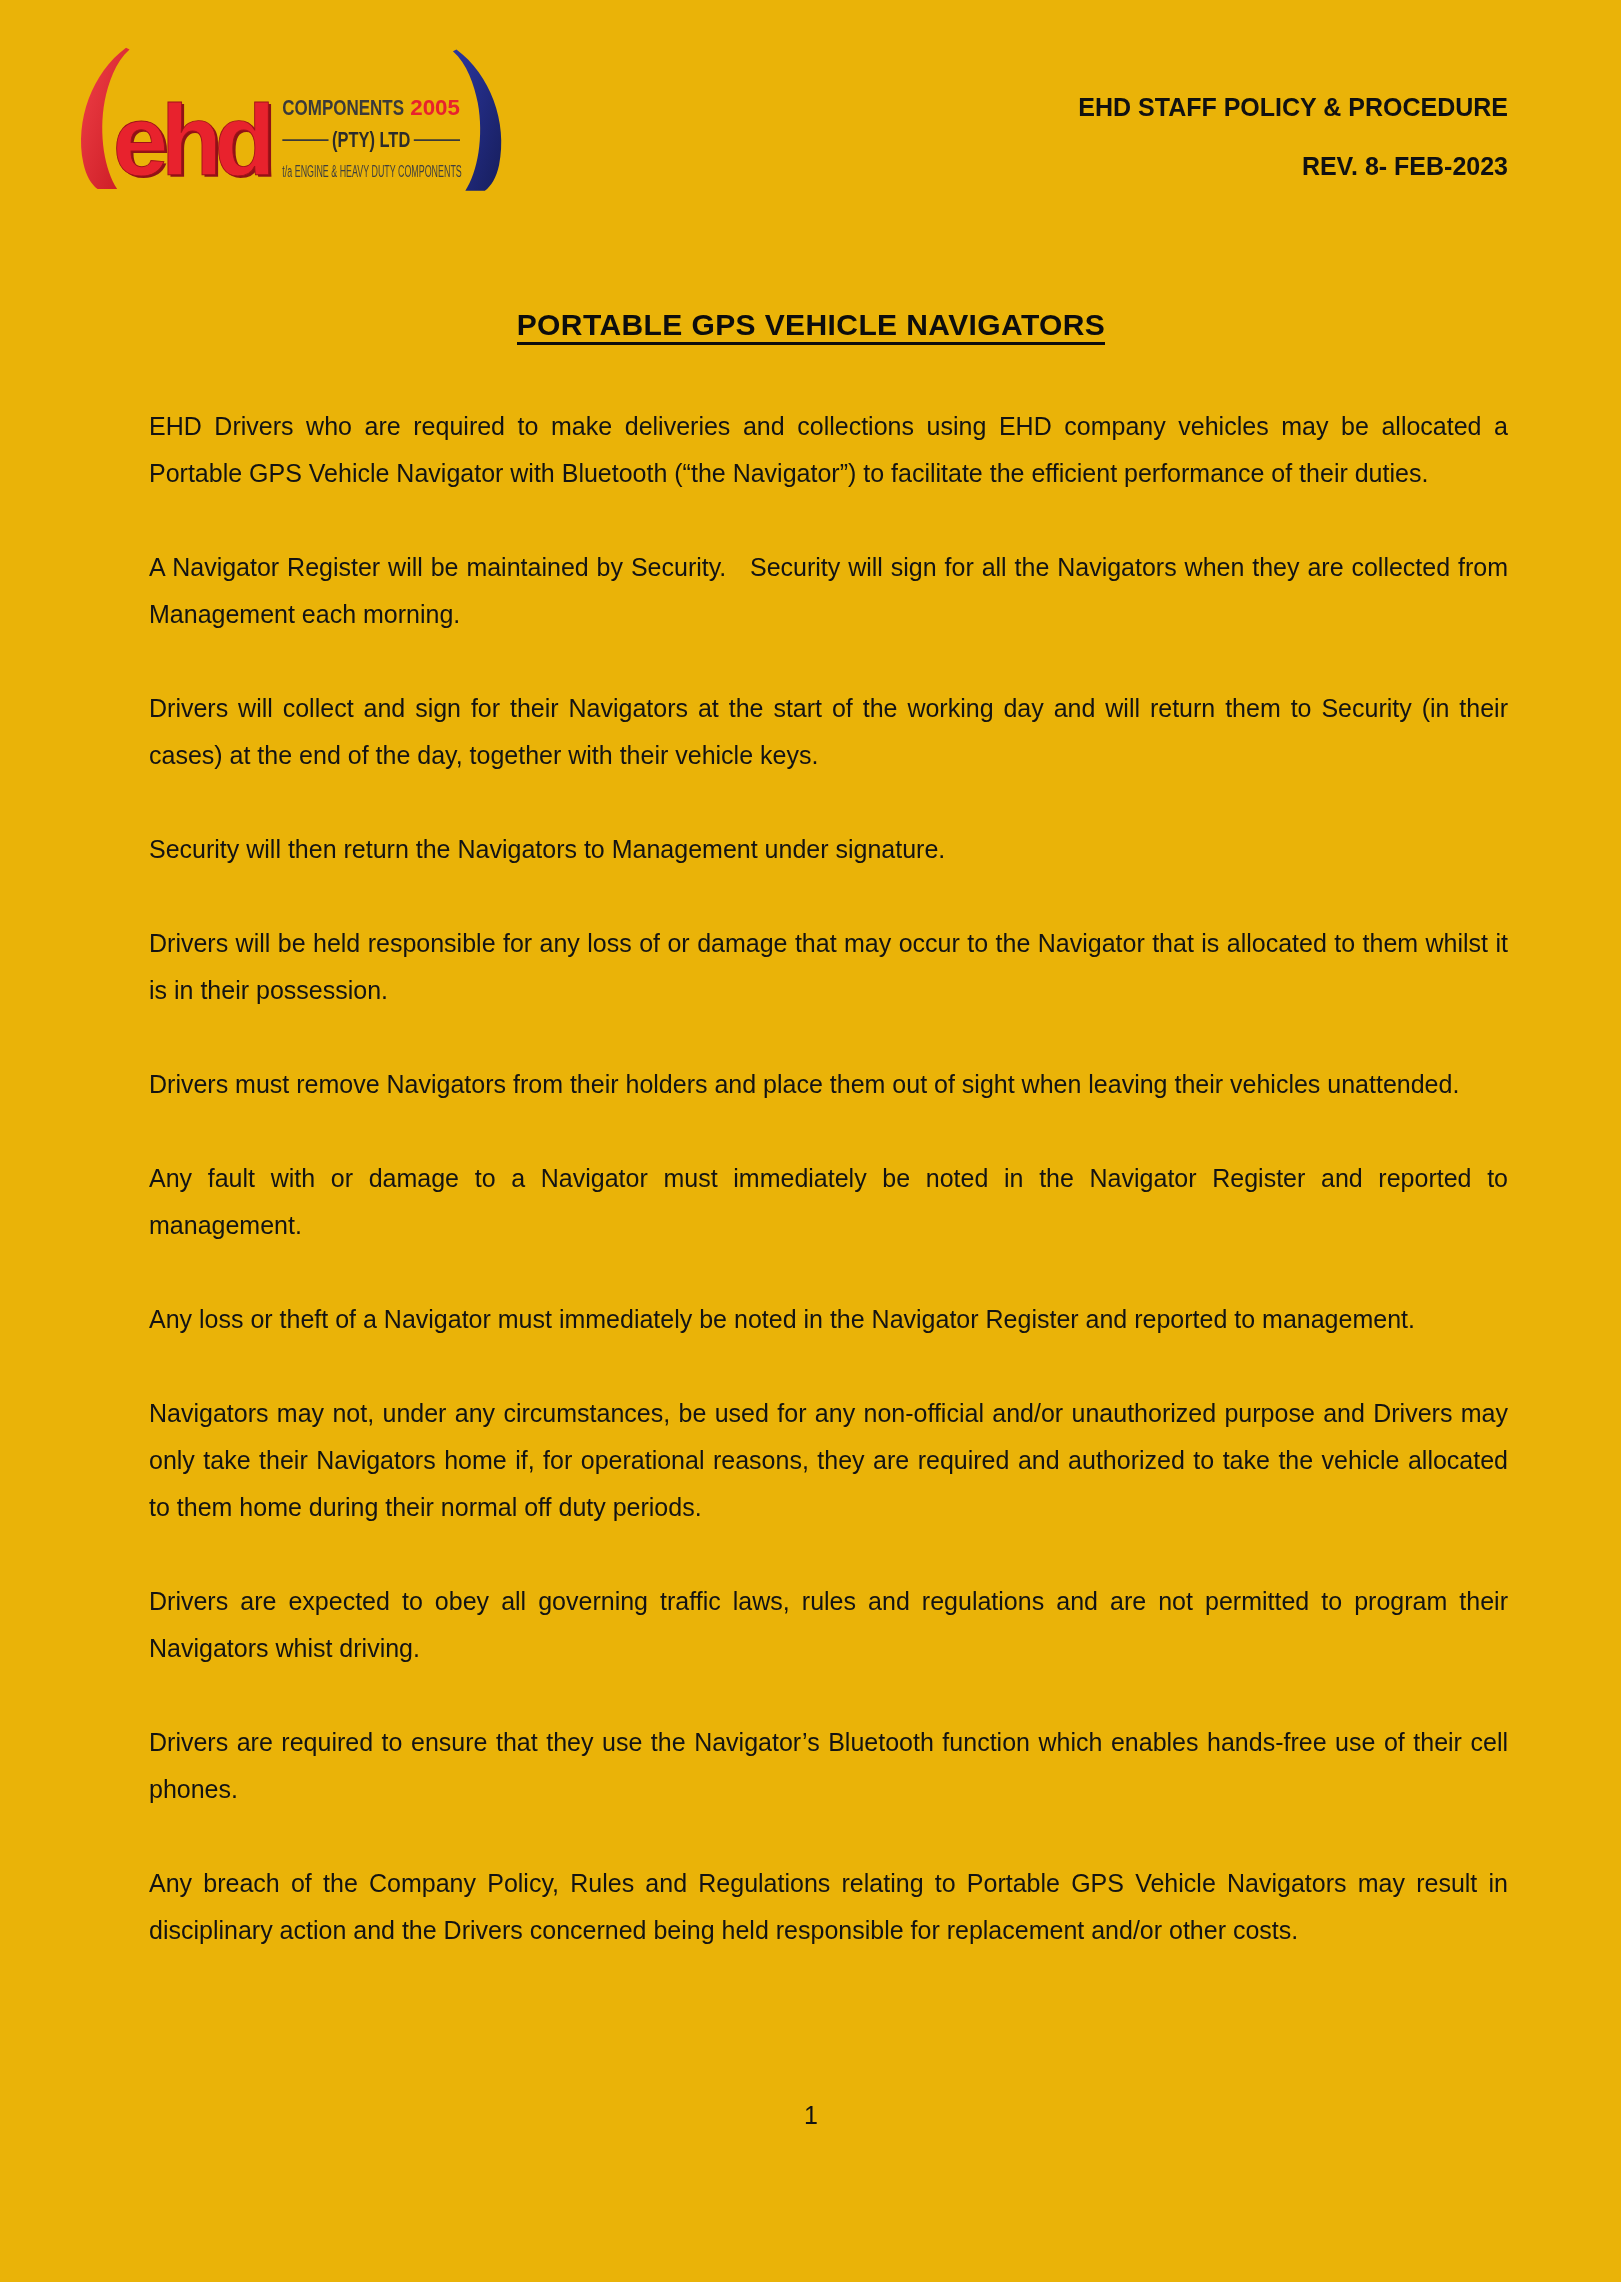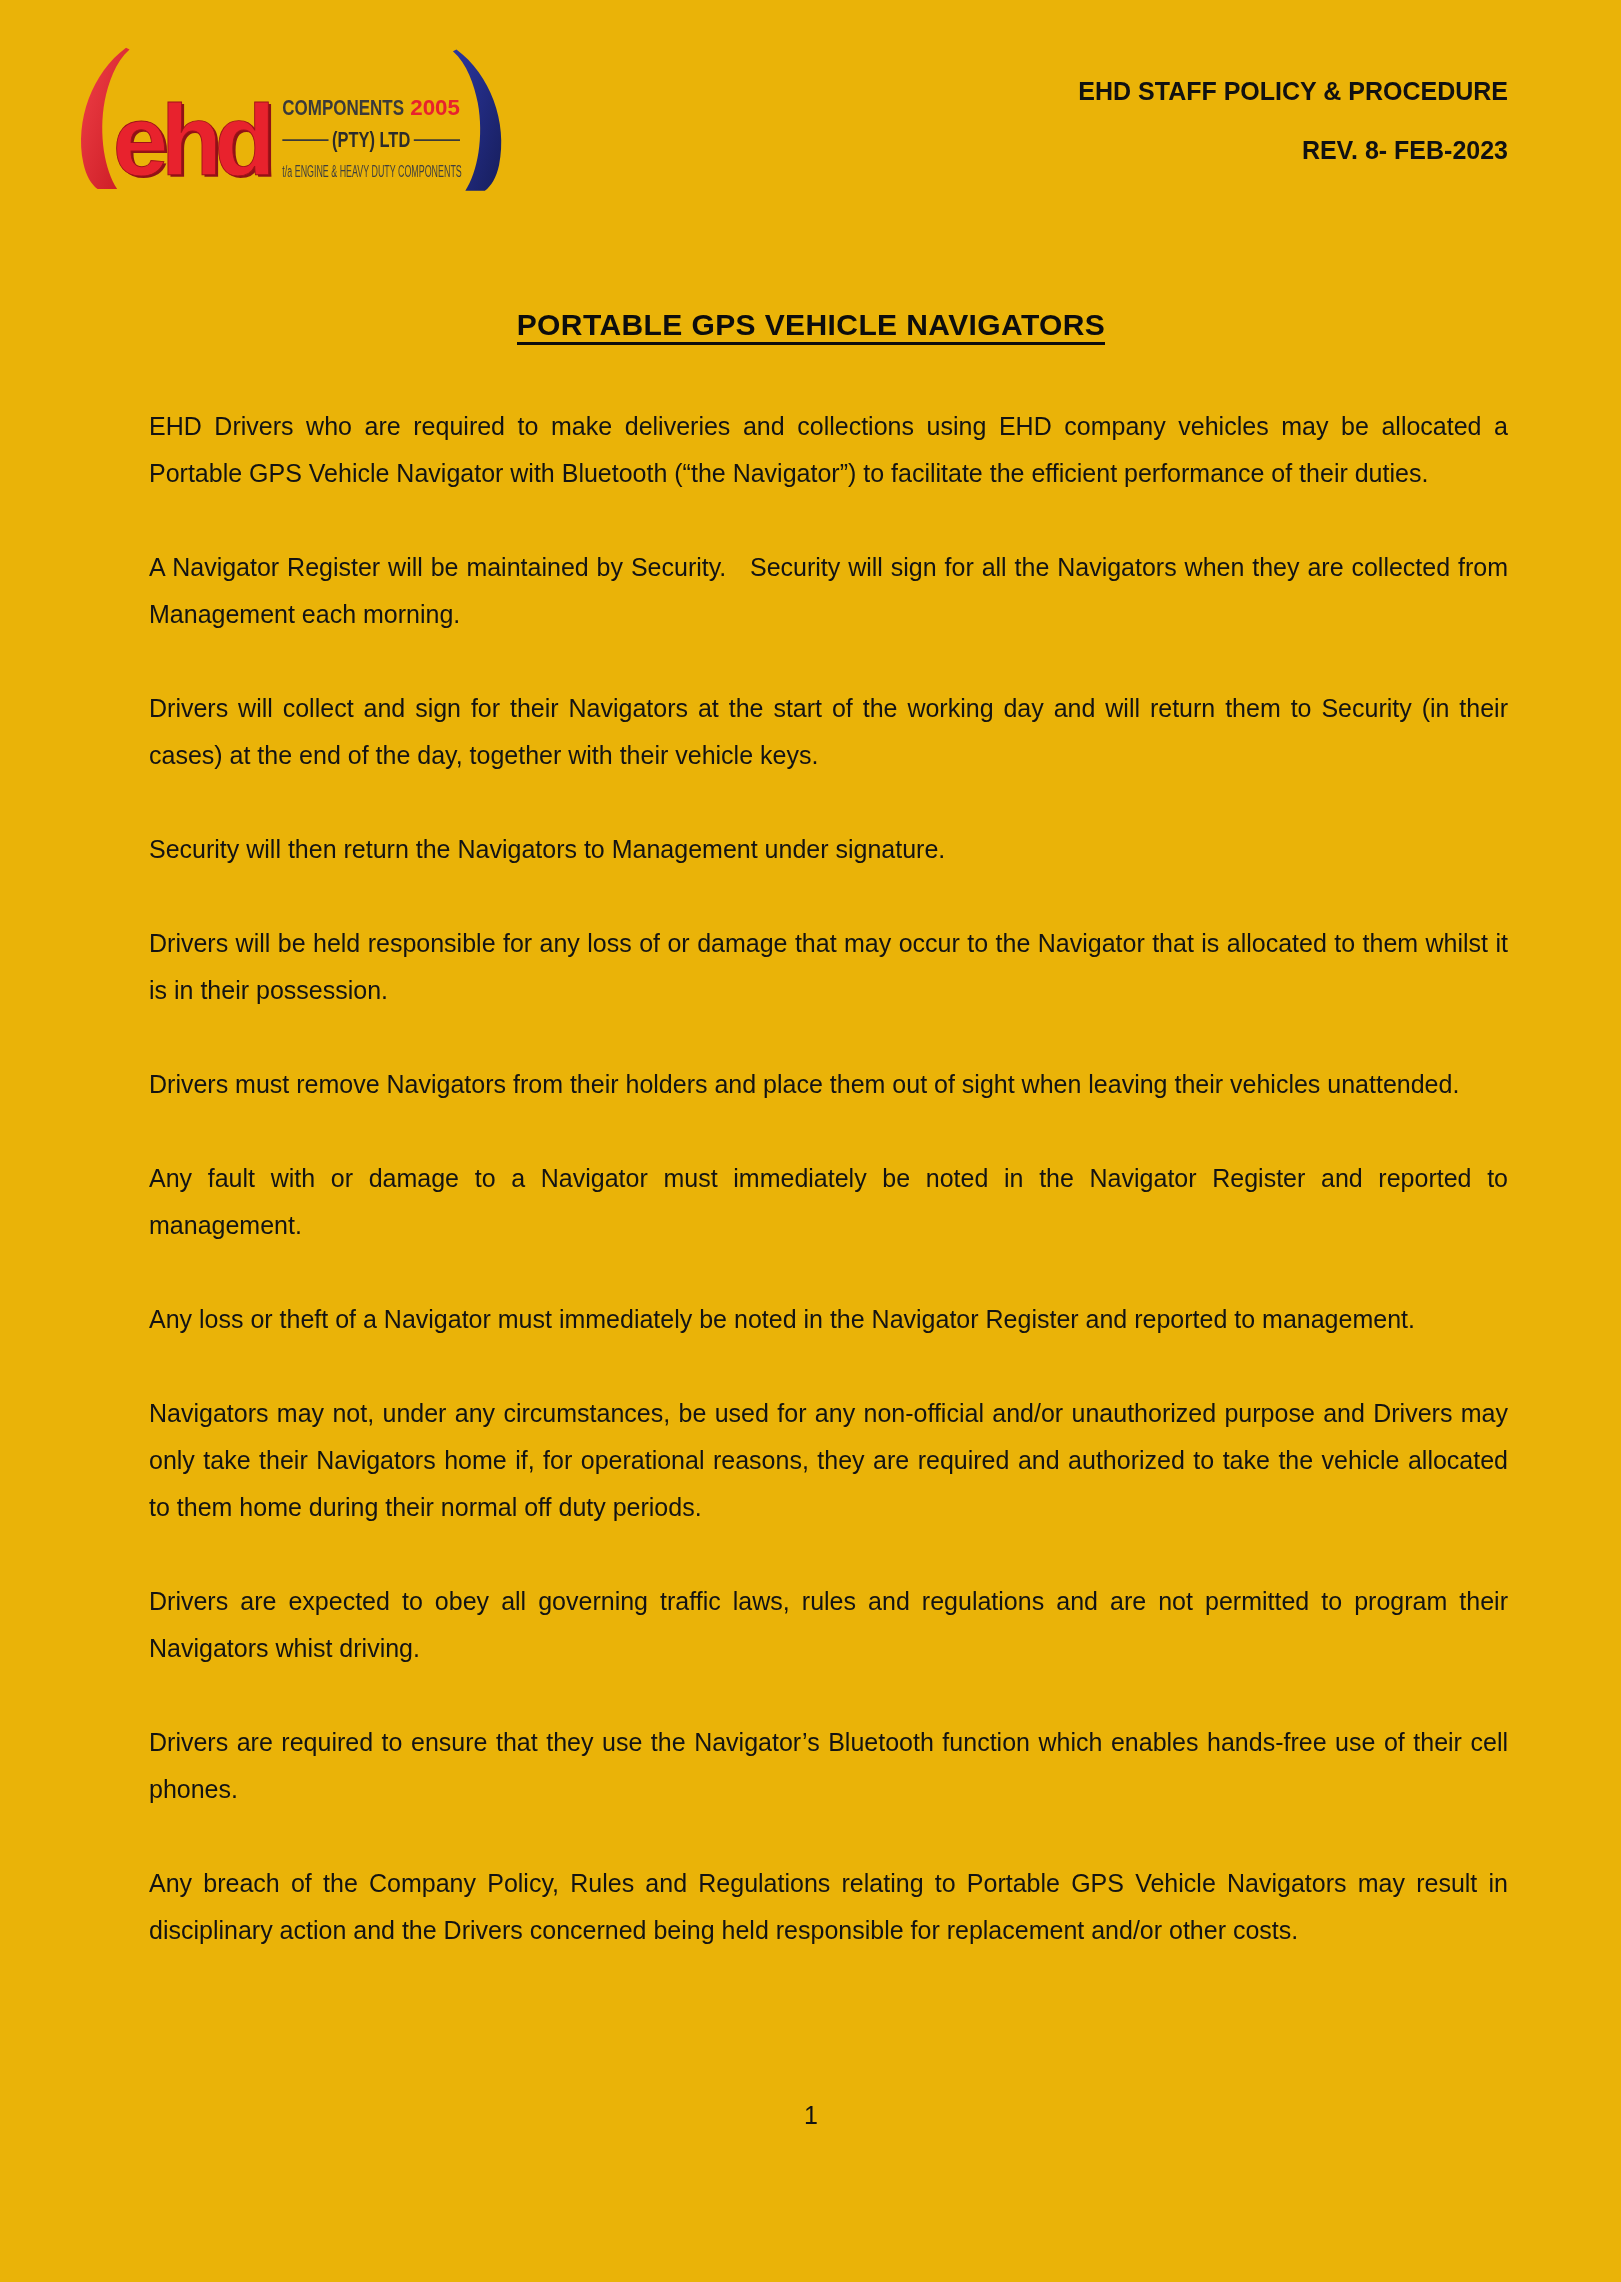--- a/index.html
+++ b/index.html
@@ -20,21 +20,21 @@
   .logo {
     position: absolute;
     left: 70px;
     top: 46px;
     width: 446px;
     height: 151px;
   }
   
   .header-meta {
     position: absolute;
-    top: 78px;
+    top: 94px;
     right: 114px;
     text-align: right;
     font-weight: bold;
     font-size: 25px;
     line-height: 27px;
     color: #111111;
   }
   .header-meta .rev-line {
     margin-top: 32px;
     text-align: right;

